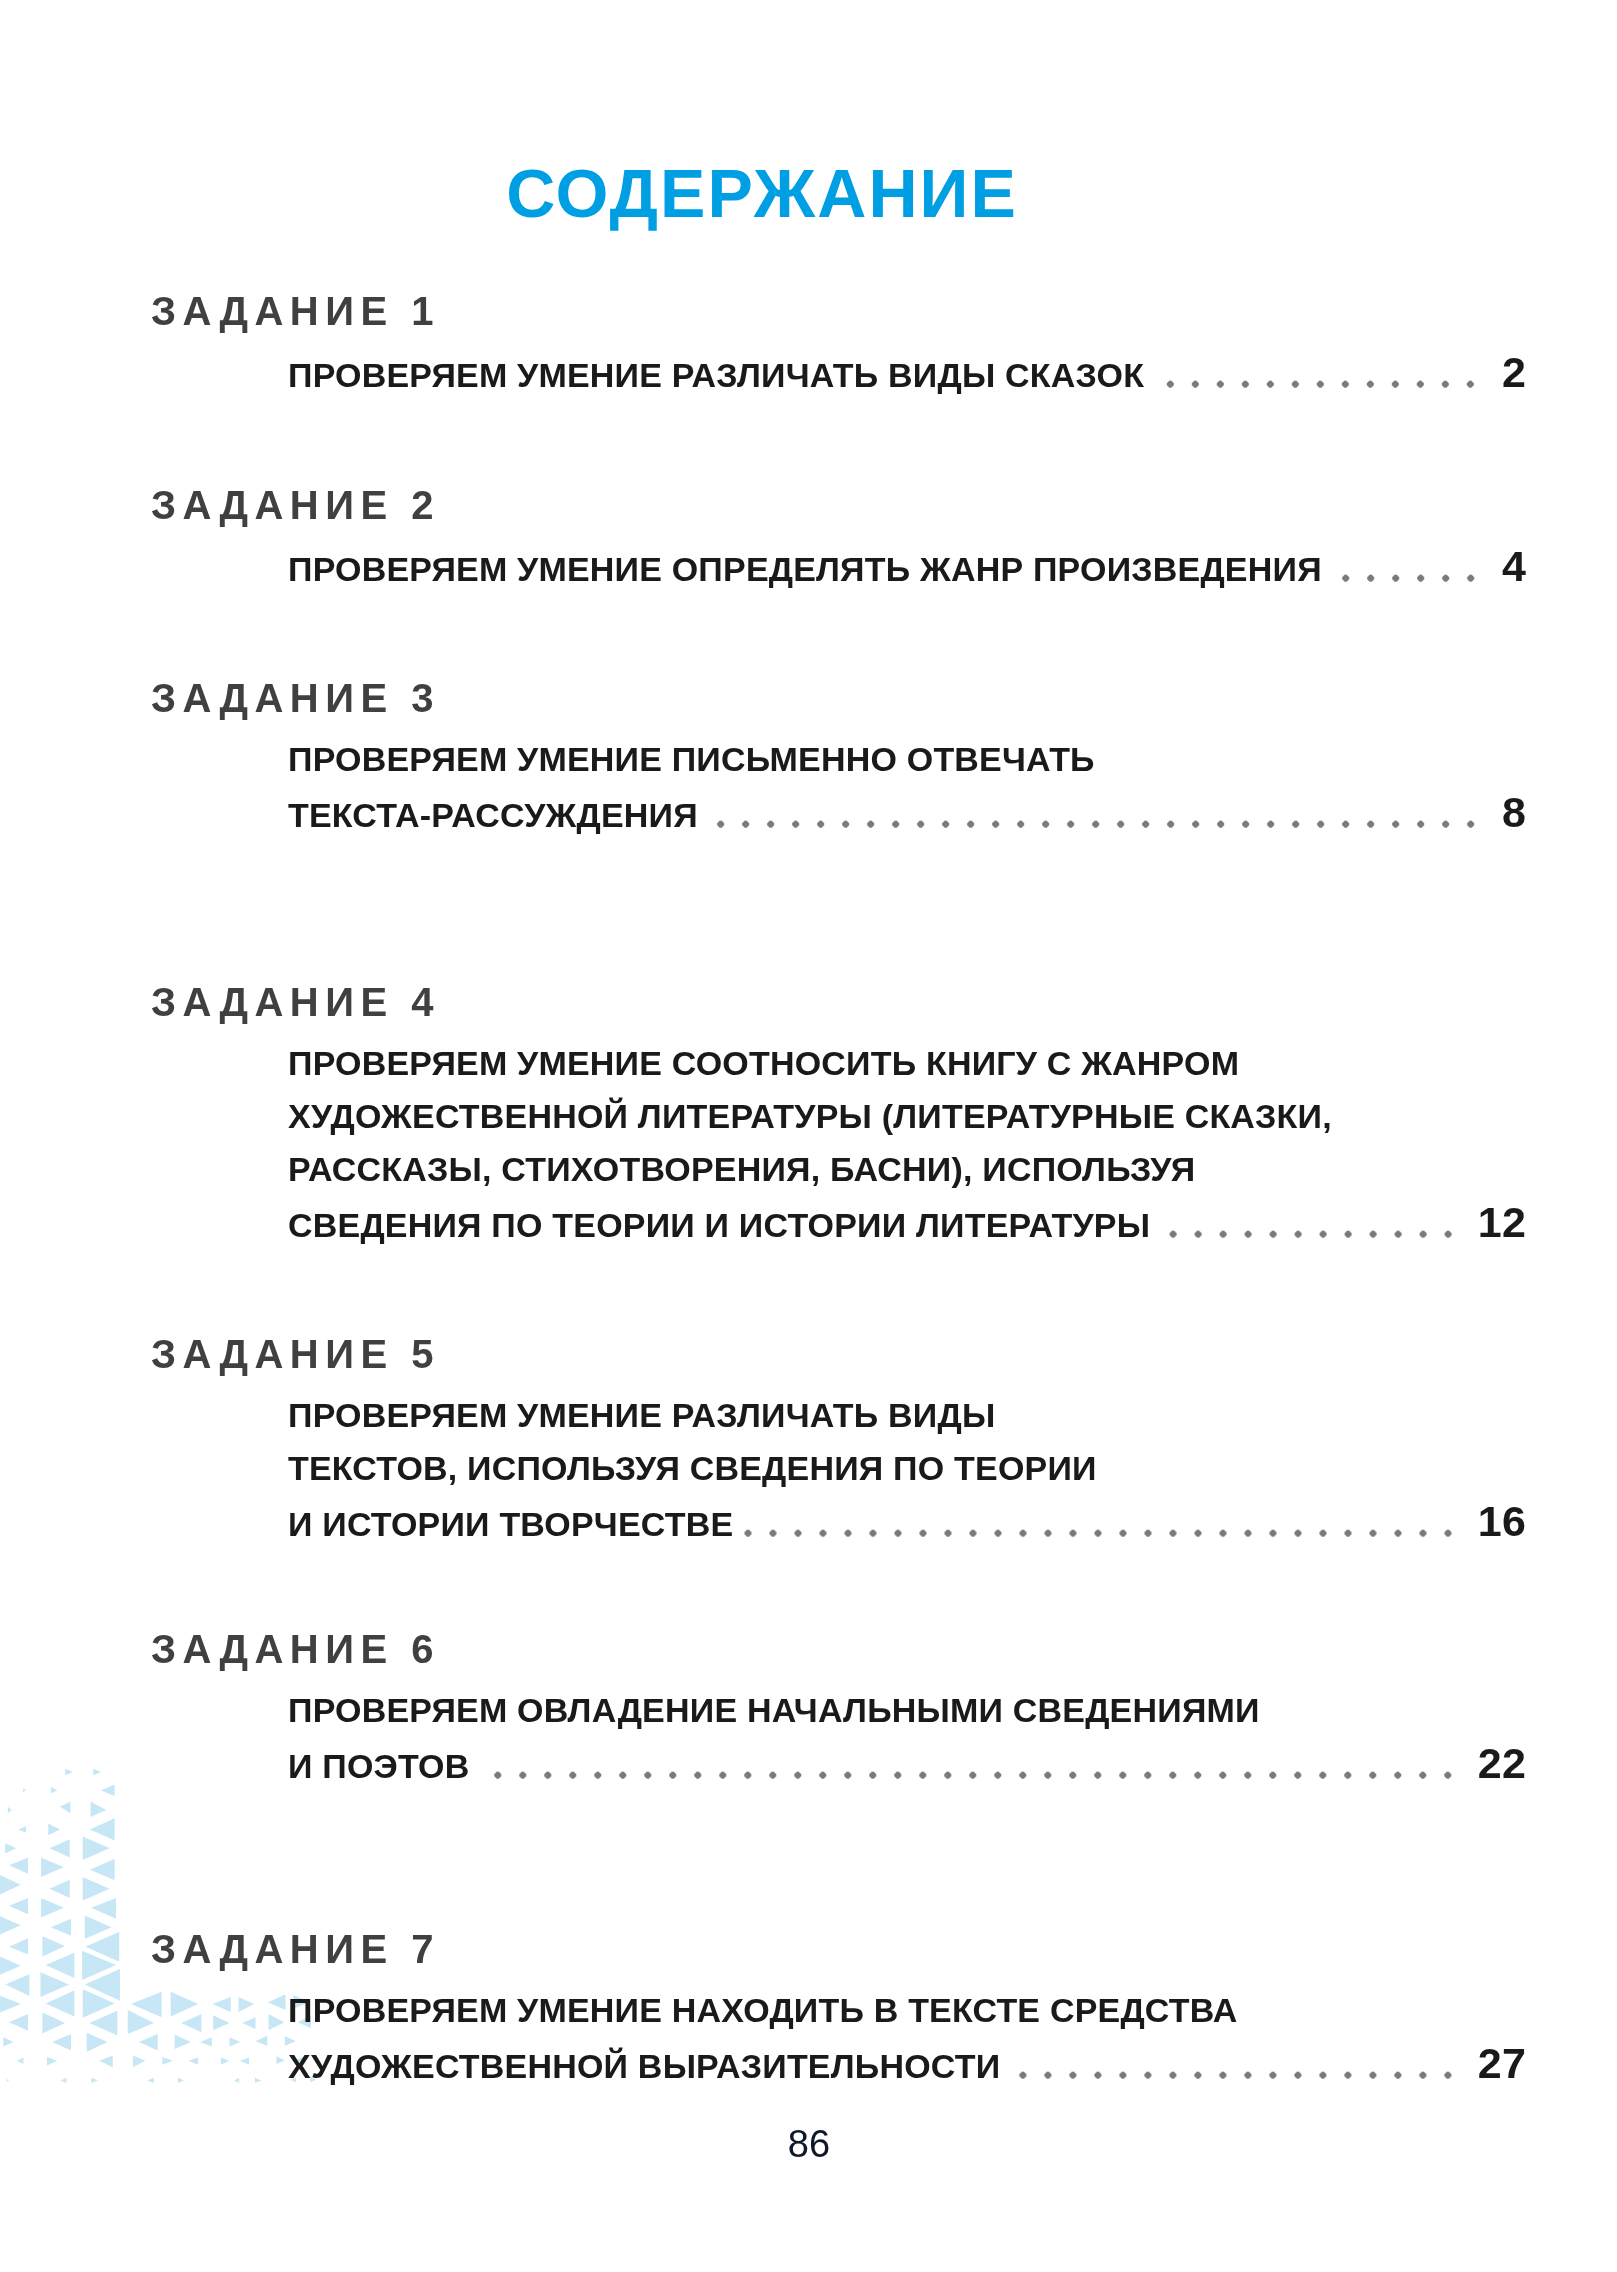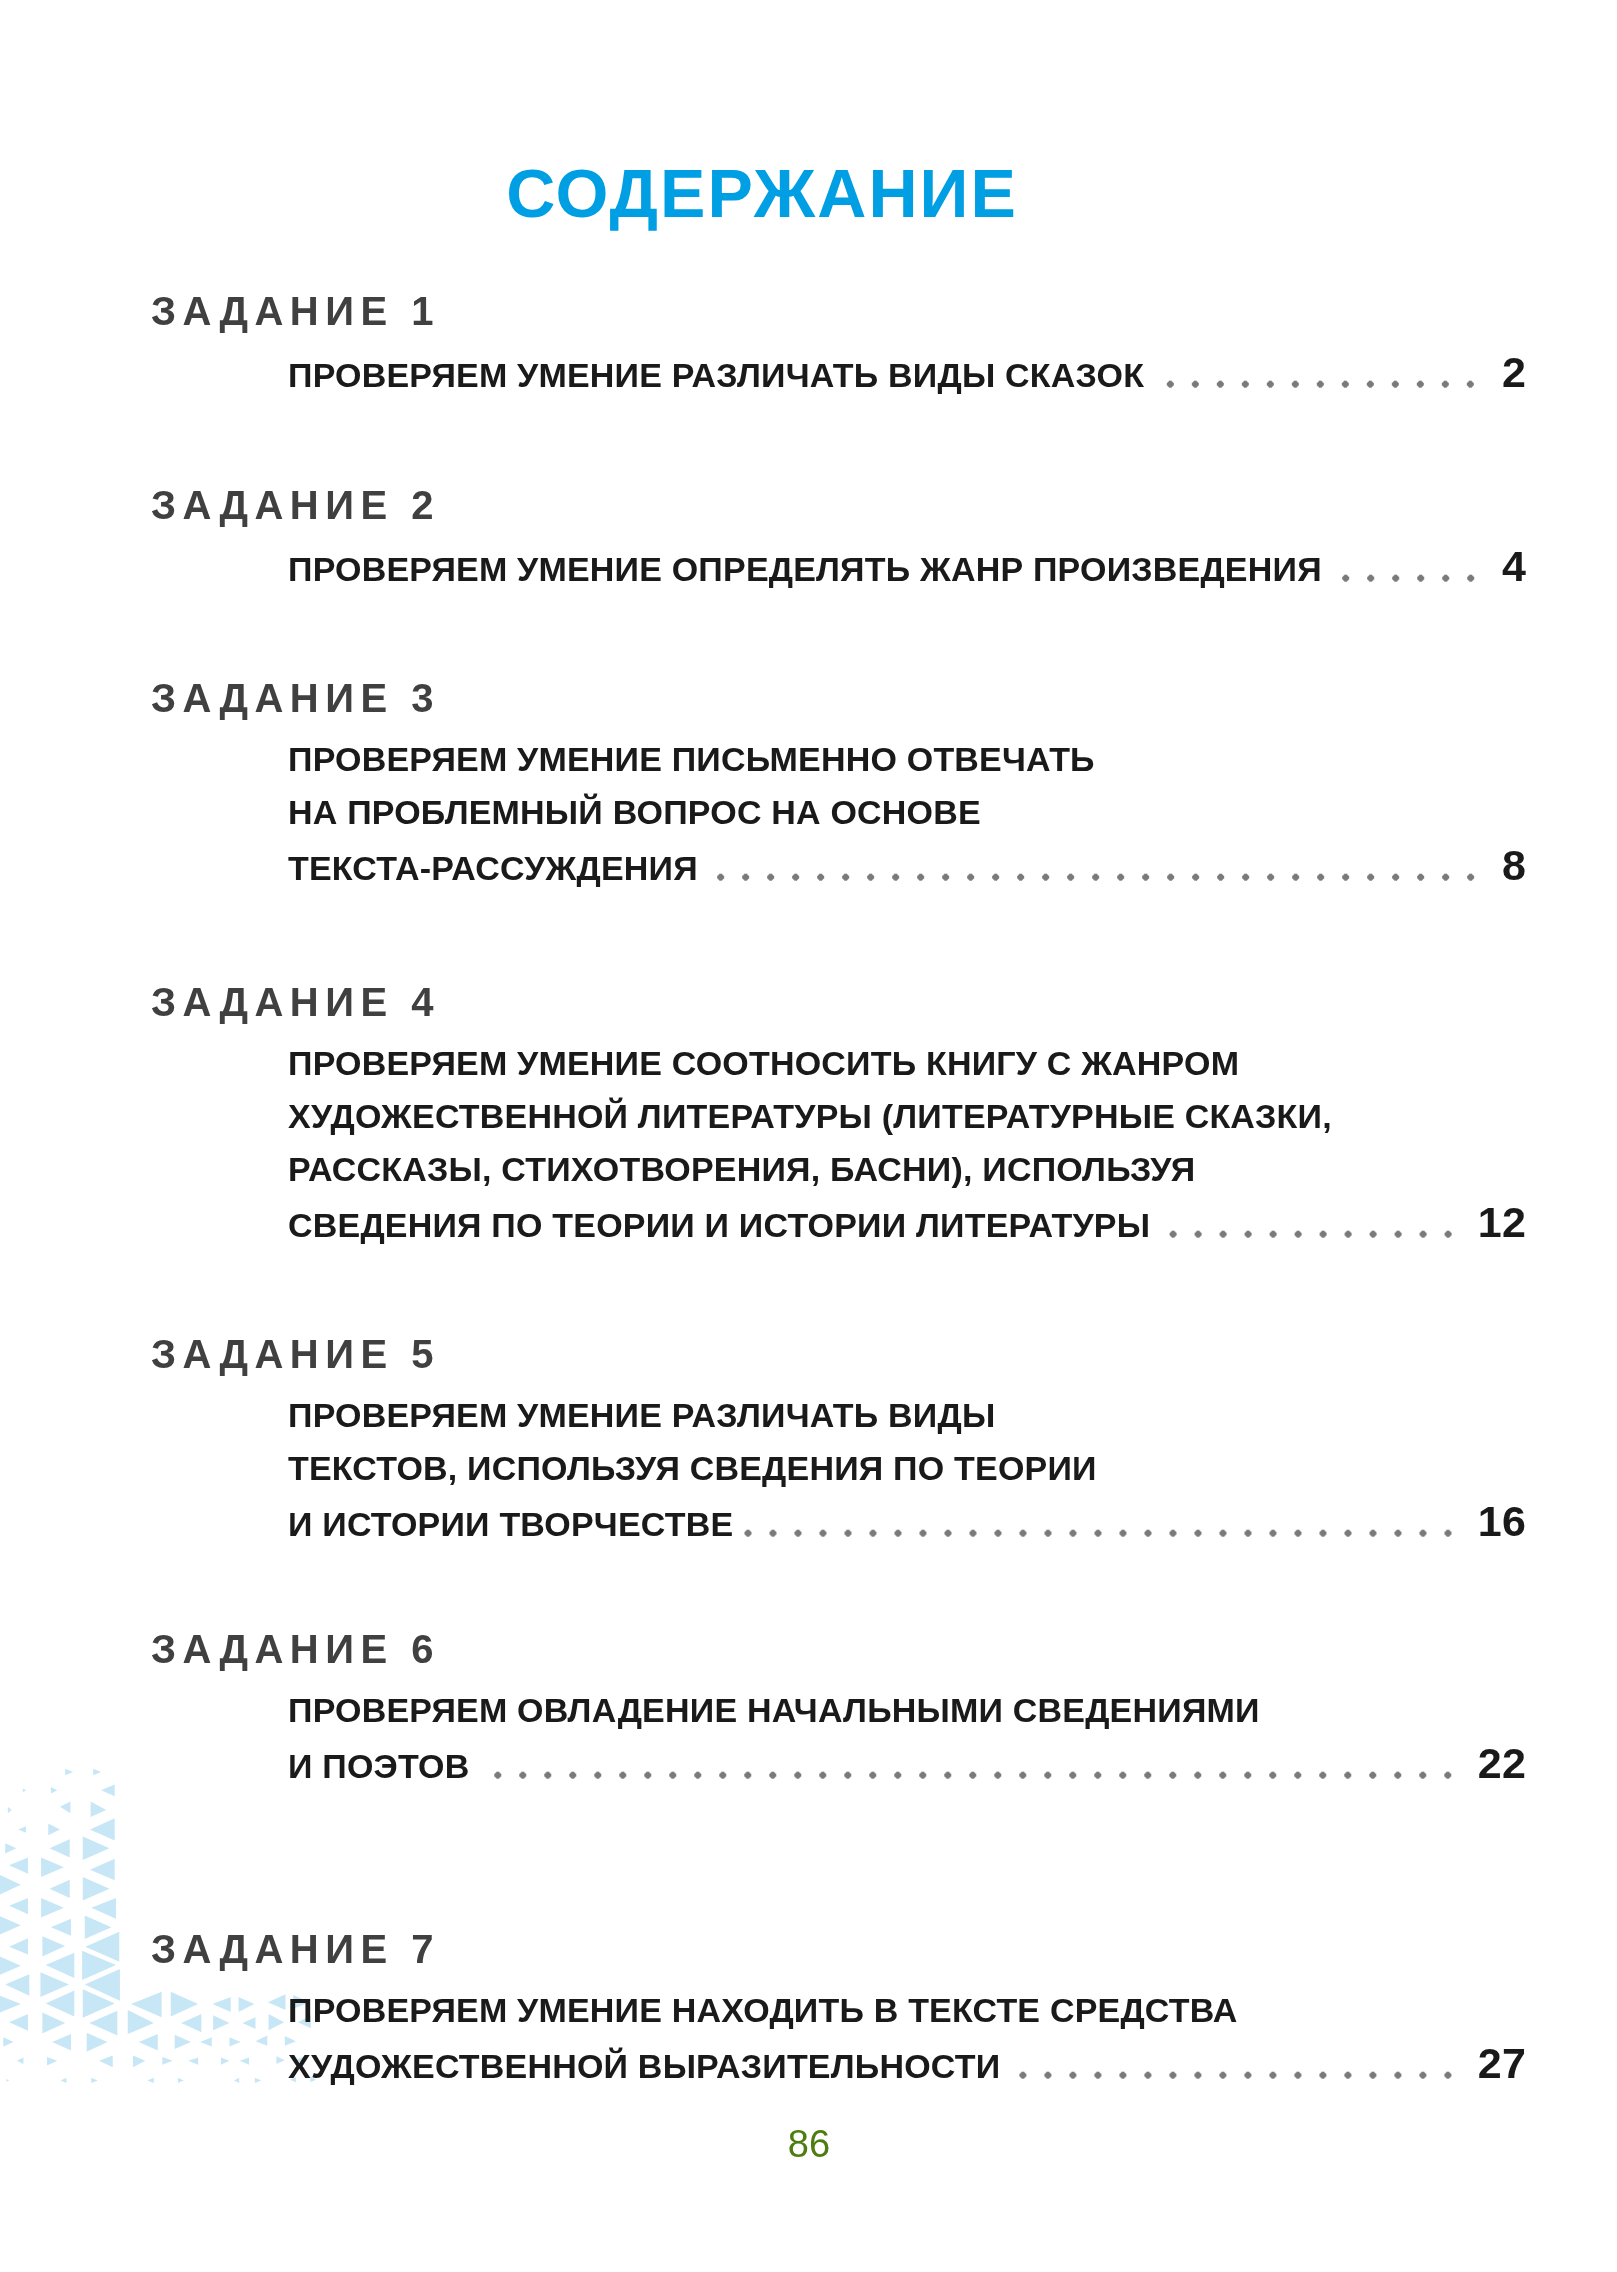--- a/index.html
+++ b/index.html
@@ -61,21 +61,21 @@
     font-family: "Liberation Sans", sans-serif;
     font-weight: bold;
     font-size: 43px;
     color: #1a1a1a;
     text-align: right;
     min-width: 26px;
   }
   .footer-page {
     position: absolute; left: 0; width: 1618px; top: 2121px;
     text-align: center;
-    color: #4d7c0f;
+    color: #0f172a;
     font-family: "Liberation Sans", sans-serif;
     font-size: 38px;
     line-height: 46px;
   }
   .deco {
     position: absolute; left: 0; top: 1761px; width: 365px; height: 511px;
   }
 </style>
 </head>
 <body>
@@ -191,21 +191,20 @@
       <span class="leader"></span>
       <span class="page-num">4</span>
     </div>
   </div>
 </div>
 
 <div class="section" style="top:678px;">
   <div class="task-heading">ЗАДАНИЕ 3</div>
   <div class="entry">
     <div class="entry-line">ПРОВЕРЯЕМ УМЕНИЕ ПИСЬМЕННО ОТВЕЧАТЬ</div>
-    <div class="entry-line">НА ПРОБЛЕМНЫЙ ВОПРОС НА ОСНОВЕ</div>
     <div class="entry-line entry-last">
       <span class="txt">ТЕКСТА-РАССУЖДЕНИЯ</span>
       <span class="leader"></span>
       <span class="page-num">8</span>
     </div>
   </div>
 </div>
 
 <div class="section" style="top:982px;">
   <div class="task-heading">ЗАДАНИЕ 4</div>

